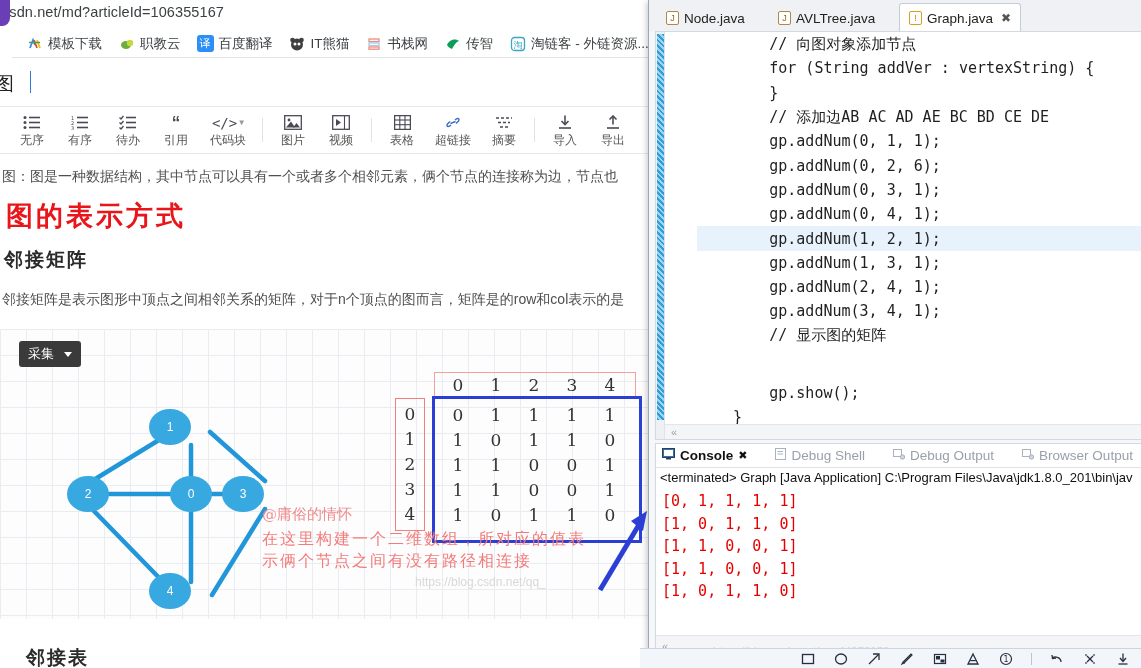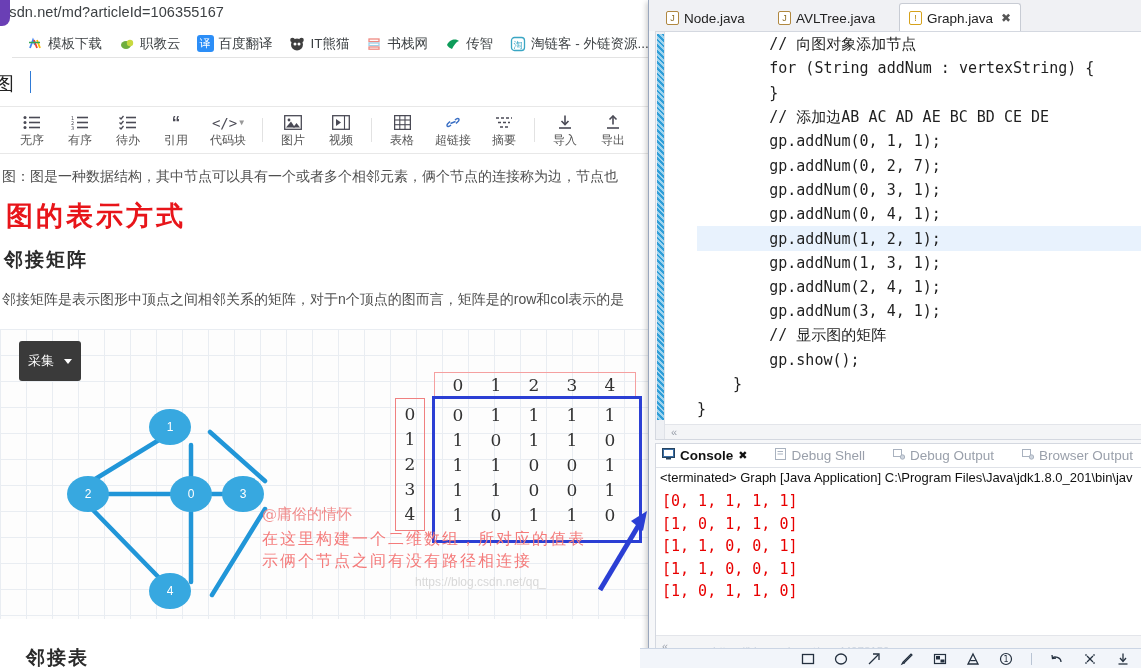--- a/index.html
+++ b/index.html
@@ -80,21 +80,21 @@
 
   
   .img-region {
     position:absolute; left:0px; top:175px; width:660px; height:290px;
     background:
       repeating-linear-gradient(to right, #e9edf2 0 1px, transparent 1px 26px),
       repeating-linear-gradient(to bottom, #e9edf2 0 1px, transparent 1px 26px),
       #fdfdfd;
   }
   .collect-btn {
-    position:absolute; left:19px; top:12px; height:40px; background:#3a3a3a; color:#fff;
+    position:absolute; left:19px; top:12px; height:26px; background:#3a3a3a; color:#fff;
     border-radius:3px; display:flex; align-items:center; gap:10px; padding:0 9px;
     font-size:13px; z-index:5;
   }
   .collect-btn .cb-caret { width:0;height:0;border-left:4px solid transparent;border-right:4px solid transparent;border-top:5px solid #fff; }
 
   .node {
     position:absolute; width:42px; height:36px; border-radius:50%; background:#37a8e0;
     color:#fff; font-size:12px; display:flex; align-items:center; justify-content:center;
     z-index:3;
   }
@@ -563,37 +563,37 @@
       <div class="ec-ann"></div>
     </div>
     <div class="ec-gutter"></div>
     <div class="ec-code">
       <div class="cline" style="position:relative;">
 
         <span class="ctxt cmt">        // 向图对象添加节点</span>
       </div>
       <div class="cline" style="position:relative;">
 
-        <span class="ctxt">        for (String addNum : vertexString) {</span>
+        <span class="ctxt">        for (String addVer : vertexString) {</span>
       </div>
       <div class="cline" style="position:relative;">
 
         <span class="ctxt">        }</span>
       </div>
       <div class="cline" style="position:relative;">
 
         <span class="ctxt cmt">        // 添加边AB AC AD AE BC BD CE DE</span>
       </div>
       <div class="cline" style="position:relative;">
 
         <span class="ctxt">        gp.addNum(0, 1, 1);</span>
       </div>
       <div class="cline" style="position:relative;">
 
-        <span class="ctxt">        gp.addNum(0, 2, 7);</span>
+        <span class="ctxt">        gp.addNum(0, 2, 6);</span>
       </div>
       <div class="cline" style="position:relative;">
 
         <span class="ctxt">        gp.addNum(0, 3, 1);</span>
       </div>
       <div class="cline" style="position:relative;">
 
         <span class="ctxt">        gp.addNum(0, 4, 1);</span>
       </div>
       <div class="cline hl" style="position:relative;">
@@ -609,21 +609,21 @@
         <span class="ctxt">        gp.addNum(2, 4, 1);</span>
       </div>
       <div class="cline" style="position:relative;">
 
         <span class="ctxt">        gp.addNum(3, 4, 1);</span>
       </div>
       <div class="cline" style="position:relative;">
 
         <span class="ctxt cmt">        // 显示图的矩阵</span>
       </div>
-      <div class="cline" style="position:relative;">
+      <div class="cline" style="position:relative;margin-top:33px;">
 
         <span class="ctxt">        gp.show();</span>
       </div>
       <div class="cline" style="position:relative;">
 
         <span class="ctxt">    }</span>
       </div>
       <div class="cline" style="position:relative;">
 
         <span class="ctxt">}</span>

